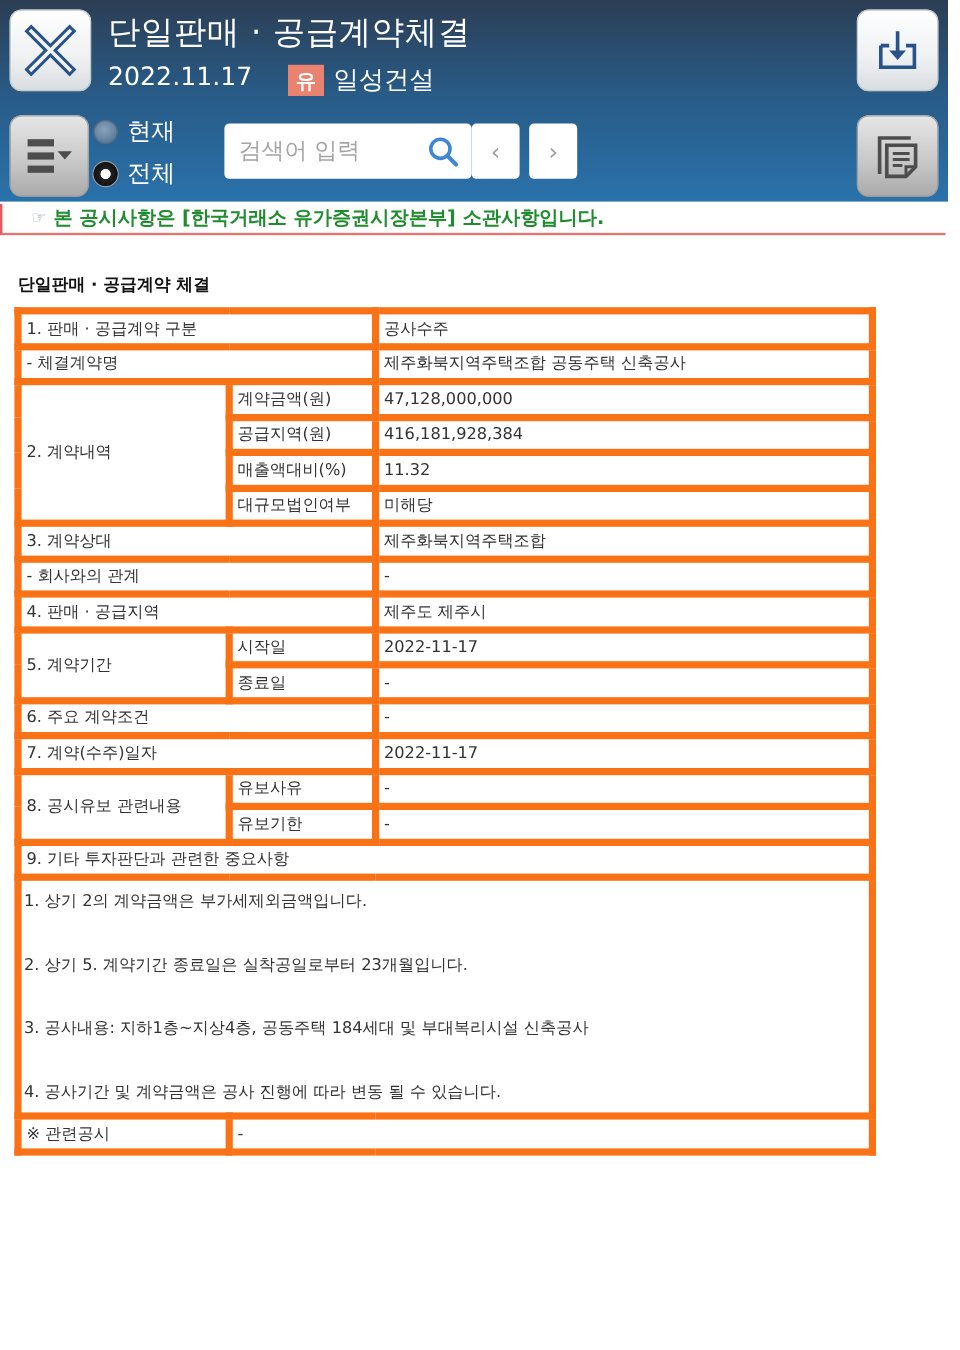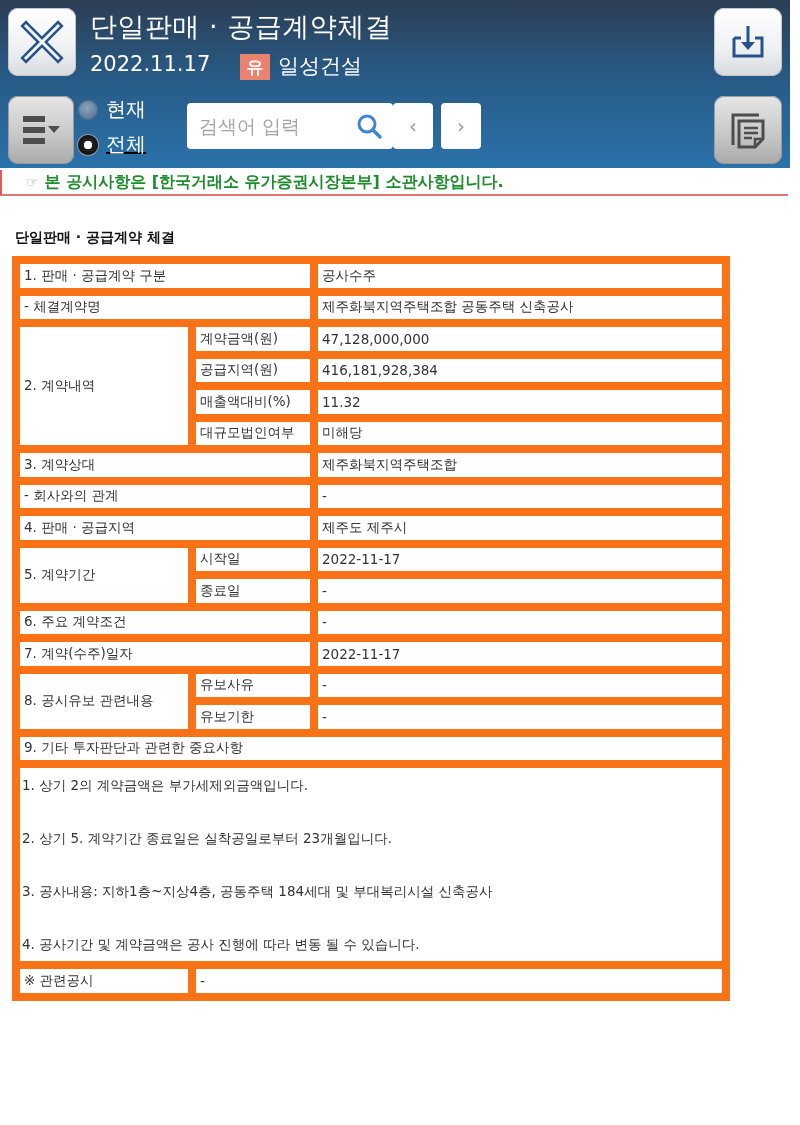--- a/index.html
+++ b/index.html
@@ -32,21 +32,21 @@
     position: absolute; left: 240px; top: 54px; width: 30px; height: 26px;
     background: #e9826e; color: #ffffff; font-size: 17px; font-weight: bold;
     display: flex; align-items: center; justify-content: center;
   }
   .company {
     position: absolute; left: 278px; top: 52px; color: #ffffff; font-size: 21px; white-space: nowrap;
   }
 
   .radio-row { position: absolute; left: 78px; display: flex; align-items: center; gap: 8px; cursor: pointer; }
   .radio-row.r1 { top: 96px; }
-  .radio-row.r2 { top: 131px; text-decoration: underline; }
+  .radio-row.r2 { top: 131px; }
   .radio {
     width: 20px; height: 20px; border-radius: 50%;
     background: radial-gradient(circle at 45% 40%, #8aa3bb 0%, #5b7a98 70%);
     box-shadow: inset 0 0 0 1px #4f6c88;
   }
   .radio.checked {
     background: radial-gradient(circle, #ffffff 0%, #ffffff 28%, #222 32%, #111 70%);
     box-shadow: 0 0 0 1px #999;
   }
   .radio-label { color: #ffffff; font-size: 20px; }
@@ -80,21 +80,21 @@
 
   .doc-title {
     position: absolute; left: 15px; top: 229px; font-size: 14px; font-weight: bold; color: #111; white-space: nowrap;
   }
 
   table.disclosure {
     position: absolute; left: 12px; top: 256px; width: 718px;
     border-collapse: collapse; font-size: 13.5px; color: #333;
   }
   table.disclosure td {
-    border: 8px solid #f97316; padding: 0 4px; height: 23.5px; vertical-align: middle; white-space: nowrap;
+    border: 6px solid #f97316; padding: 0 4px; height: 23.5px; vertical-align: middle; white-space: nowrap;
   }
   .c1 { width: 176px; }
   .c2 { width: 122px; }
   .notes-cell { padding: 8px 2px !important; height: auto !important; white-space: normal !important; }
   .note { margin: 0; line-height: 18px; }
   .note + .note { margin-top: 35px; }
 </style>
 </head>
 <body>
 

